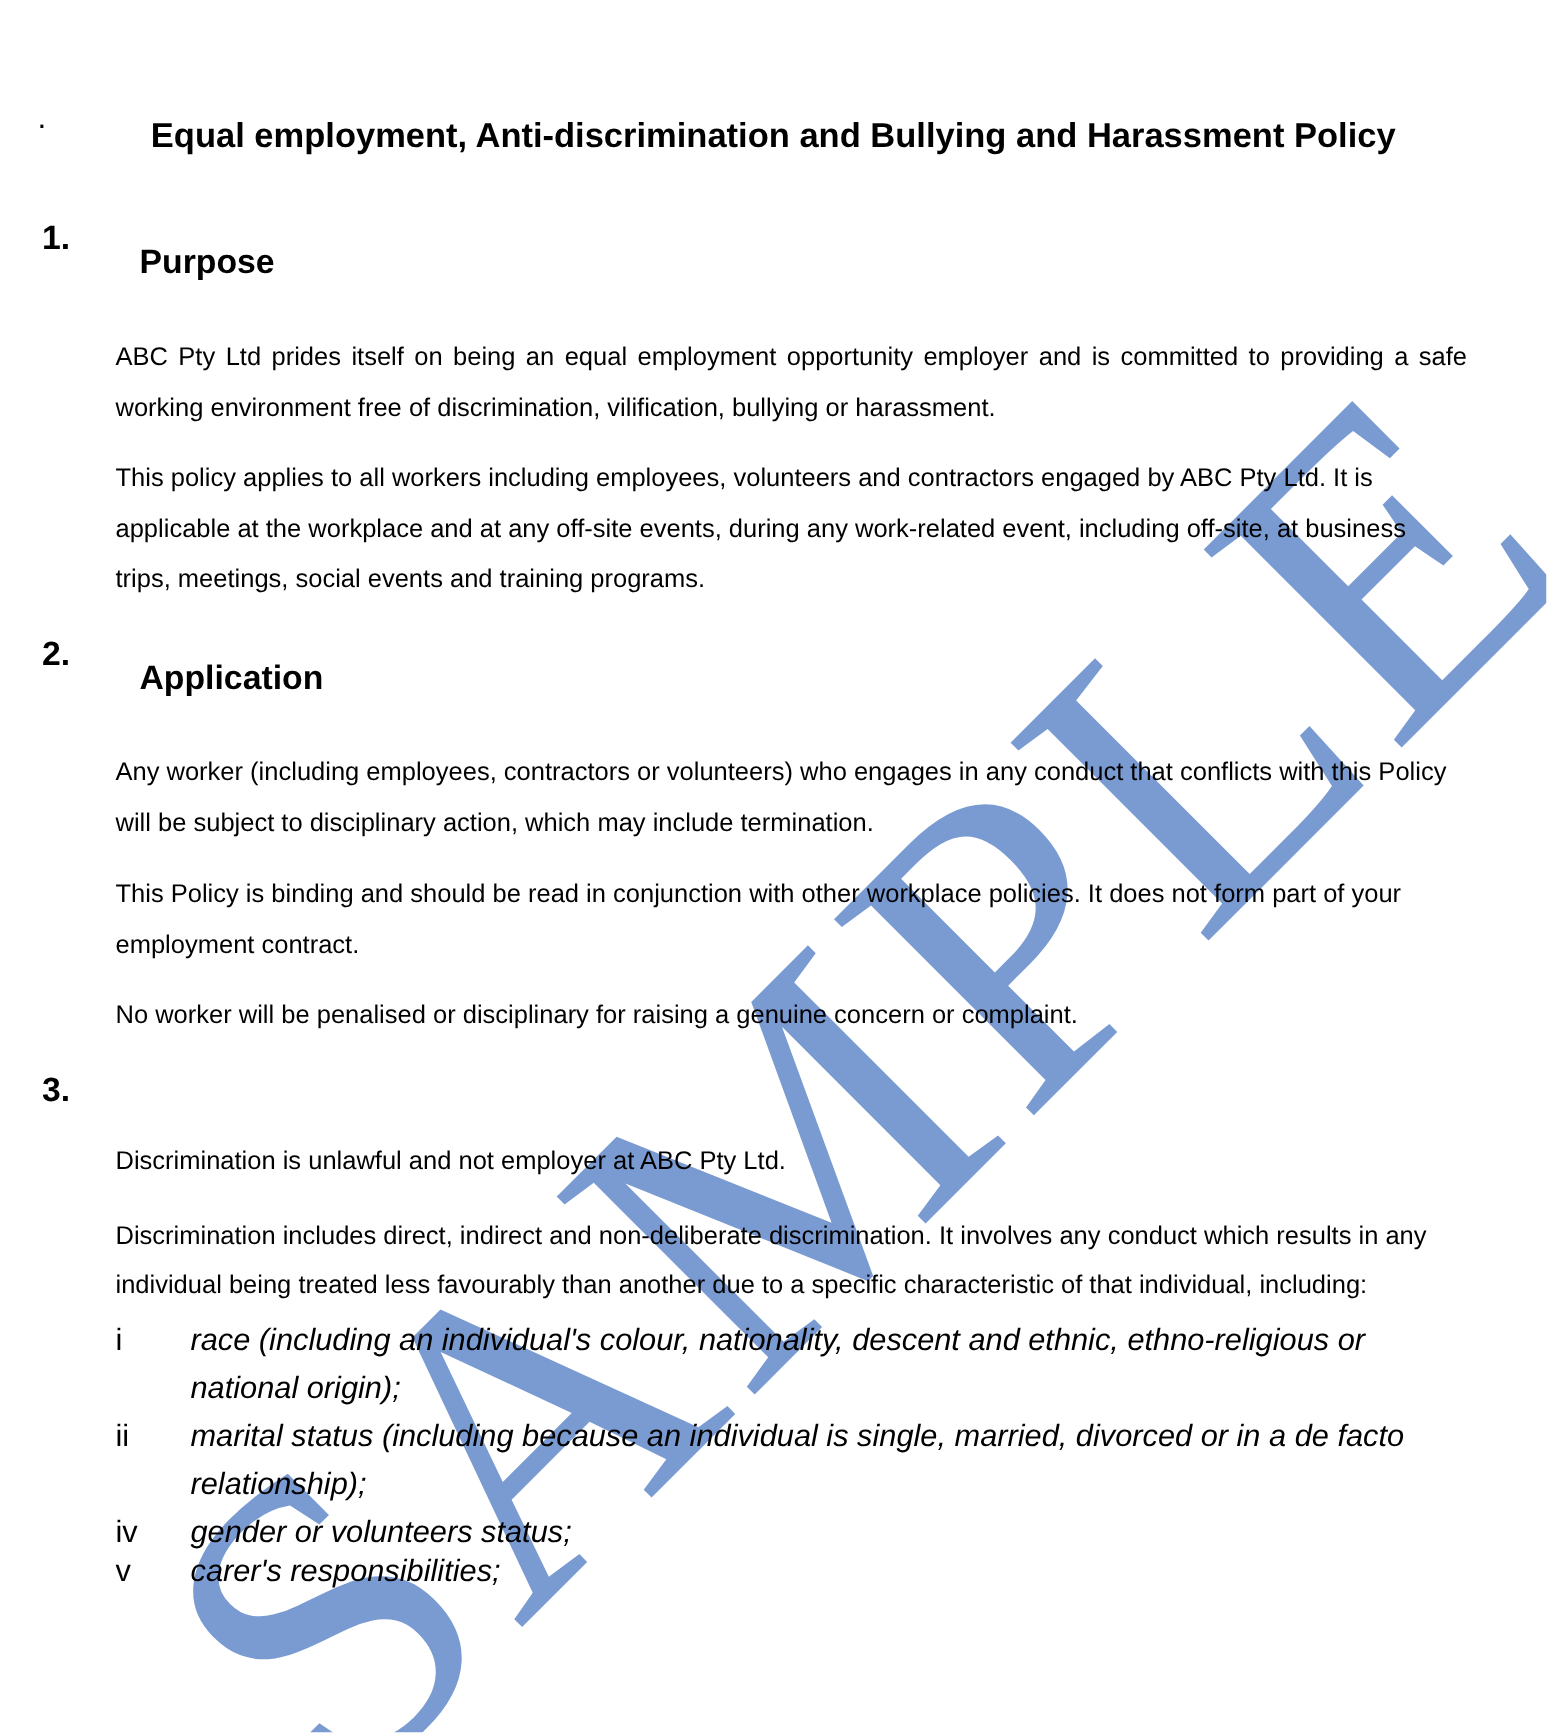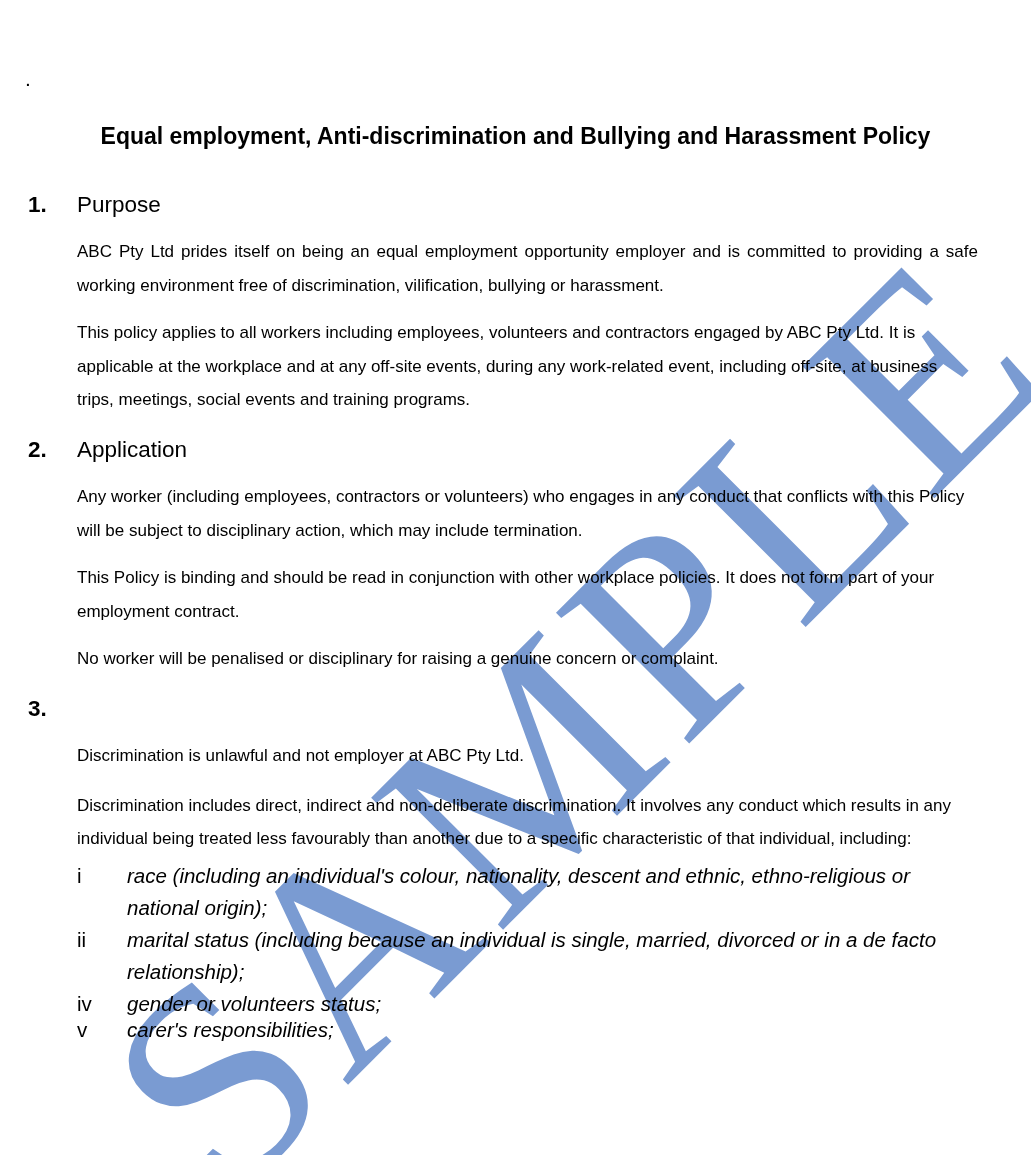--- a/index.html
+++ b/index.html
@@ -29,36 +29,36 @@
   .stray {
     position: absolute;
     left: 25px;
     top: 62px;
     font-size: 21px;
     line-height: 33.5px;
     z-index: 1;
   }
   .title {
     margin: 0 0 34px 0;
-    padding-top: 120px;
+    padding-top: 74px;
     text-align: center;
     font-size: 23px;
     font-weight: bold;
     line-height: 33.5px;
   }
   section { margin: 0; }
   .sec-head {
     display: flex;
     margin: 16px 0 0 0;
     font-size: 22.5px;
     font-weight: bold;
     line-height: 33.5px;
   }
   .sec-num { flex: none; width: 49px; padding-left: 28px; }
-  .sec-title { margin: 0; font-size: inherit; font-weight: normal; line-height: inherit; }
+  .sec-title { margin: 16px; font-size: inherit; font-weight: bold; line-height: inherit; }
   .para {
     margin: 14px 53px 0 77px;
     font-size: 17px;
     line-height: 33.5px;
   }
   .para.justify { text-align: justify; }
   .para.gap-lg { margin-top: 16px; }
   .dlist {
     margin: 4px 53px 0 77px;
     font-size: 20.5px;

